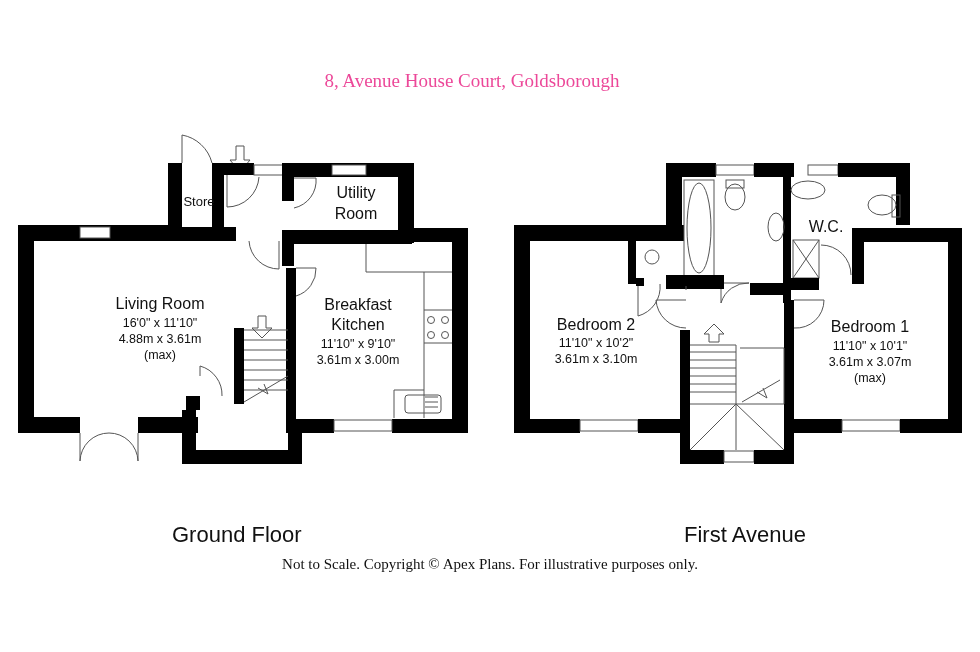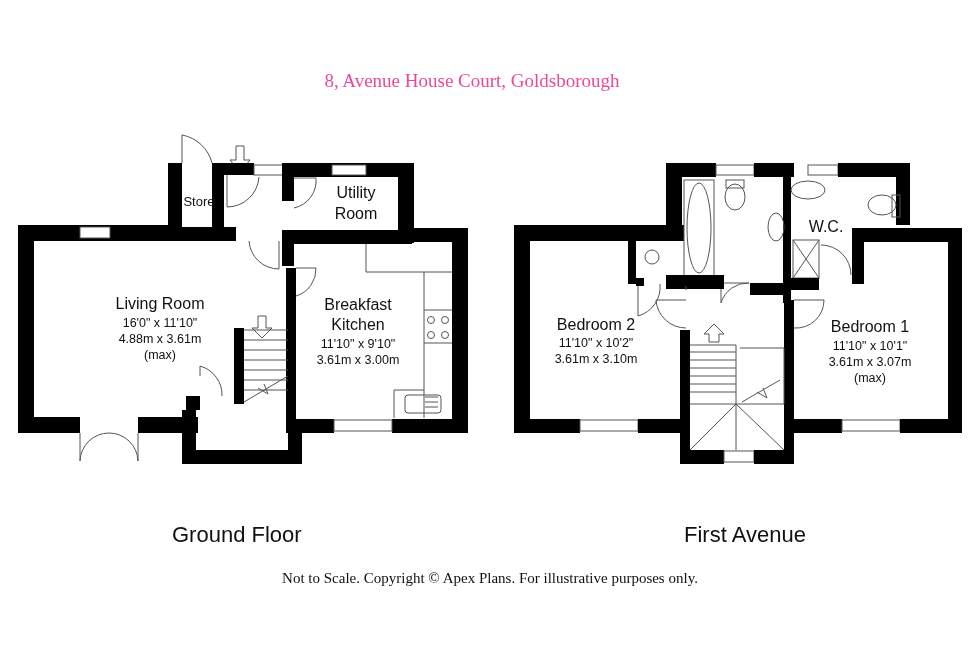--- a/index.html
+++ b/index.html
@@ -2,21 +2,21 @@
 <html><head>
 <meta charset="utf-8">
 <style>
   html, body { margin: 0; padding: 0; background: #ffffff; }
   body { width: 980px; height: 652px; position: relative; overflow: hidden; }
   .title {
     position: absolute; left: 0; width: 944px; top: 70px; text-align: center;
     font-family: "Liberation Serif", serif; font-size: 19px; color: #ec4899;
   }
   .footer {
-    position: absolute; left: 0; width: 980px; top: 570px; text-align: center;
+    position: absolute; left: 0; width: 980px; top: 556px; text-align: center;
     font-family: "Liberation Serif", serif; font-size: 15px; color: #111;
   }
   .floor-label {
     position: absolute; top: 494px; font-family: "Liberation Sans", sans-serif;
     font-size: 22px; color: #111; margin-top: 28px;
   }
   svg#plan { position: absolute; left: 0; top: 0; }
   .wall { fill: #000; }
   .thin { fill: none; stroke: #555; stroke-width: 1; }
   .win { fill: #fff; stroke: #555; stroke-width: 1; }

